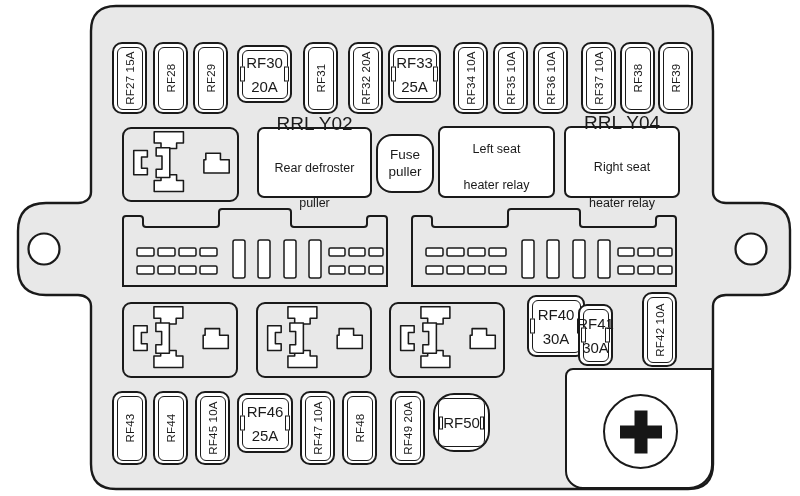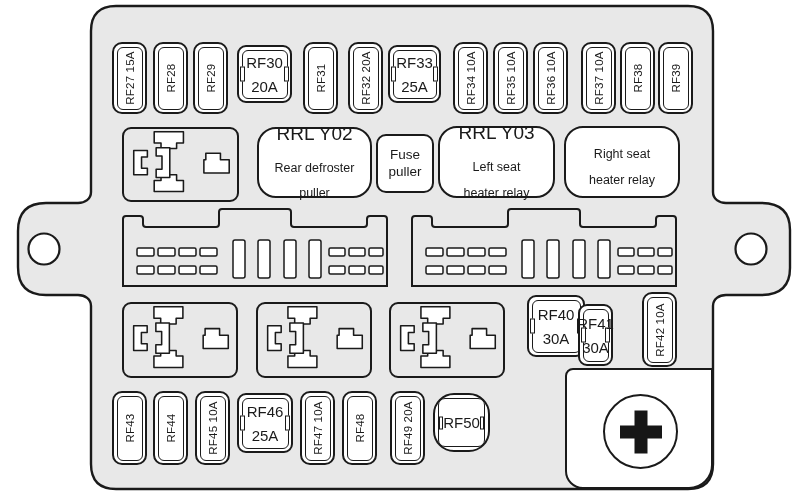--- a/index.html
+++ b/index.html
@@ -60,30 +60,31 @@
   
   .relaybox{
     position:absolute;box-sizing:border-box;background:transparent;
     border:2.2px solid var(--ln);border-radius:9px;
   }
   .relaybox svg{display:block;width:100%;height:100%;}
 
   
   .rrl{
     position:absolute;box-sizing:border-box;background:var(--wh);
-    border:2.2px solid var(--ln);border-radius:19px;
+    border:2.2px solid var(--ln);border-radius:7px;
     display:flex;flex-direction:column;align-items:center;justify-content:center;
     text-align:center;
+    gap:10px;
   }
   .rrl .title{font-size:19px;line-height:1.1;margin-bottom:5px;}
   .rrl .sub{font-size:12.5px;line-height:1.18;margin-top:11px;}
 
   .puller{
     position:absolute;box-sizing:border-box;background:var(--wh);
-    border:2.2px solid var(--ln);border-radius:10px;
+    border:2.2px solid var(--ln);border-radius:16px;
     display:flex;align-items:center;justify-content:center;text-align:center;
   }
   .puller .t{font-size:13.5px;line-height:1.25;width:44px;}
 
   .conn{position:absolute;}
 
   
   .batbox{
     position:absolute;box-sizing:border-box;background:var(--wh);
     border:2.4px solid var(--ln);border-radius:8px 0 24px 18px;
@@ -173,26 +174,26 @@
     <span class="title">RRL Y02</span>
     <span class="sub">Rear defroster</span>
     <span class="sub">puller</span>
   </div>
 
   <div class="puller" style="left:376px;top:134px;width:58px;height:59px">
     <span class="t">Fuse puller</span>
   </div>
 
   <div class="rrl" style="left:438px;top:126px;width:117px;height:72px">
-    <span class="title">RRL Y03</span>
     <span class="sub">Left seat</span>
     <span class="sub">heater relay</span>
   </div>
 
   <div class="rrl" style="left:564px;top:126px;width:116px;height:72px">
+    <span class="title">RRL Y04</span>
     <span class="sub">Right seat</span>
     <span class="sub">heater relay</span>
   </div>
 
   <svg class="conn" style="left:121px;top:207px" width="268" height="81" viewBox="0 0 268 81">
     <path d="M2 79 V12 Q2 9 5 9 H19 Q22 9 22 12 V17 Q22 20 25 20 H95 Q98 20 98 17 V5 Q98 2 101 2 H167 Q170 2 170 5 V17 Q170 20 173 20 H243 Q246 20 246 17 V12 Q246 9 249 9 H263 Q266 9 266 12 V79 Z" fill="#e8e8e8" stroke="#1a1a1a" stroke-width="2"></path>
     <g fill="#ffffff" stroke="#1a1a1a" stroke-width="1.5">
       <rect x="16" y="41" width="17" height="8" rx="1.5"></rect>
         <rect x="37" y="41" width="17" height="8" rx="1.5"></rect>
         <rect x="58" y="41" width="17" height="8" rx="1.5"></rect>

